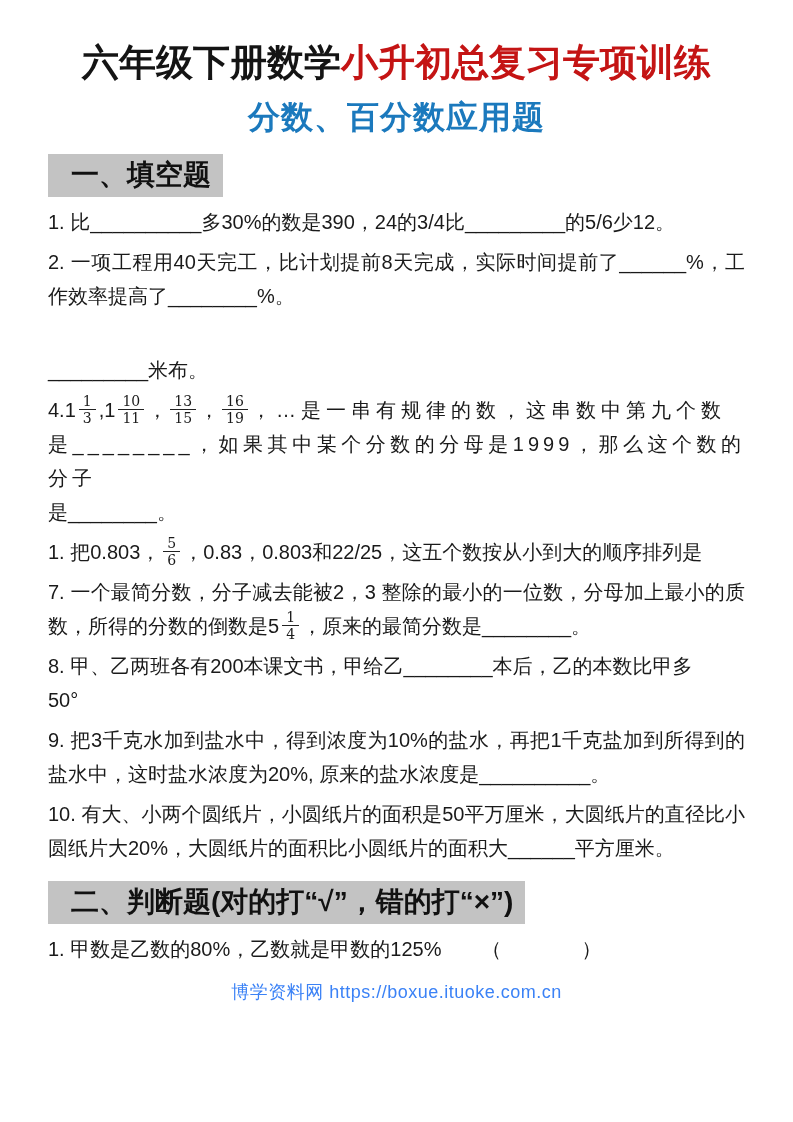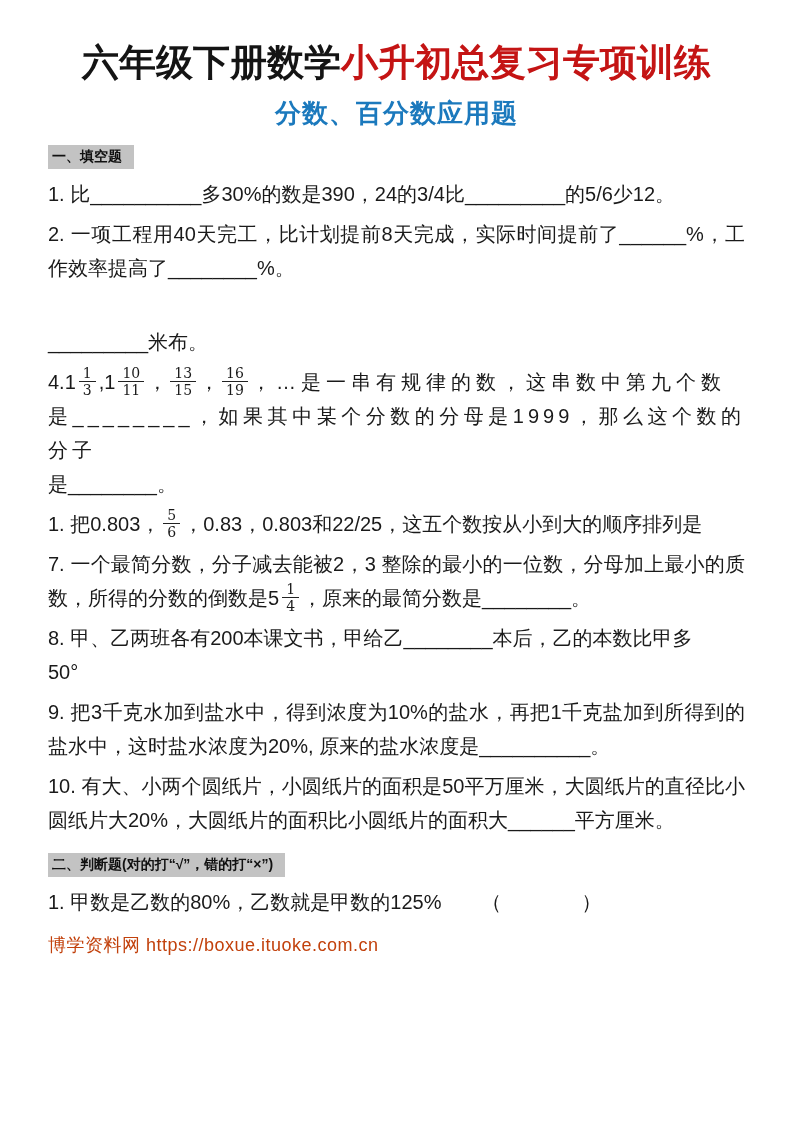--- a/index.html
+++ b/index.html
@@ -12,27 +12,27 @@
 
   h1.title {
     margin:16px 0 0; text-align:center;
     font-size:37px; font-weight:bold; color:#141414;
     letter-spacing:0px; line-height:1.25; white-space:nowrap;
   }
   h1.title .red { color:#c41414; }
 
   h2.subtitle {
     margin:10px 0 0; text-align:center;
-    font-size:26px; font-weight:bold; color:#1b79bd; letter-spacing:1px;
+    font-size:32px; font-weight:bold; color:#1b79bd; letter-spacing:1px;
   }
 
   .sec-head {
     display:inline-block; background:#c3c3c3; color:#111;
-    font-weight:bold; font-size:14px; line-height:1.35;
-    padding:2px 12px 3px 4px; margin:14px 0 2px;
+    font-weight:bold; font-size:28px; line-height:1.35;
+    padding:2px 12px 3px 23px; margin:14px 0 2px;
   }
   .sec-head.second { margin-top:10px;text-align:right; }
 
   p.q {
     font-size:20px; line-height:34px; margin:6px 0;
     text-align:justify; text-justify:inter-character;
     color:#1a1a1a;
   }
 
   .frac {
@@ -40,21 +40,21 @@
     line-height:1.05; font-family:"DejaVu Serif", serif;
     font-size:14px; margin:0 3px;
   }
   .frac .num { display:block; padding:0 4px 1px; border-bottom:1.4px solid #222; }
   .frac .den { display:block; padding-top:1px; }
 
   .spread  { letter-spacing:5px; }
   .spread2 { letter-spacing:4px; }
 
   .footer {
-    text-align:left; color:#c2410c; font-size:18px;
+    text-align:center; color:#3b82f6; font-size:18px;
     margin-top:14px; letter-spacing:0.5px;
   }
 </style>
 </head>
 <body>
 
 <div class="page">
   <div class="content">
 
     <h1 class="title"><span>六年级下册数学</span><span class="red">小升初总复习专项训练</span></h1>

